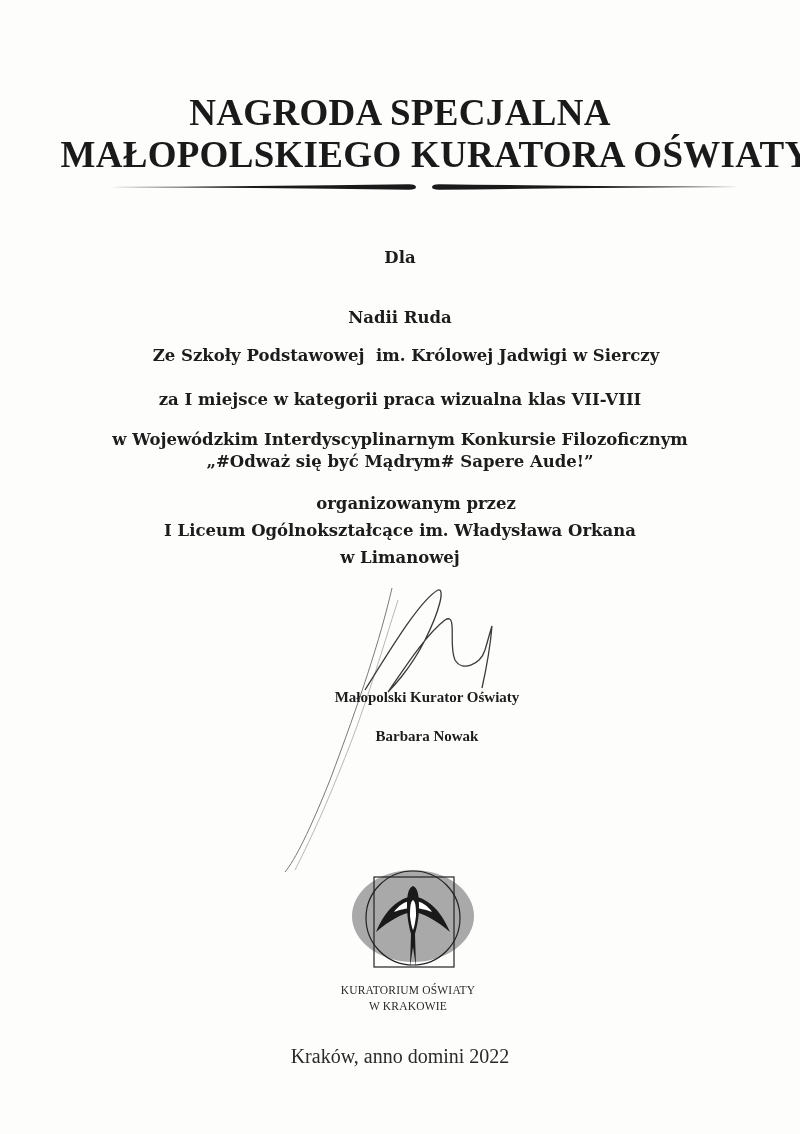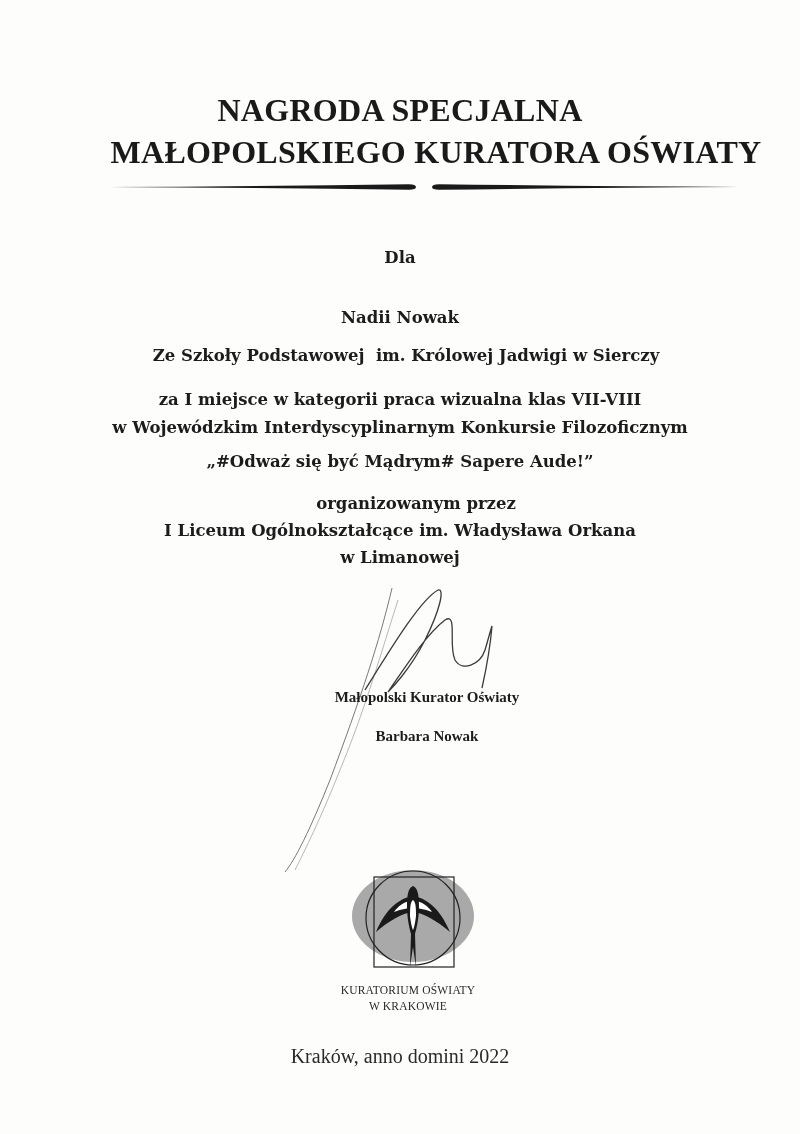--- a/index.html
+++ b/index.html
@@ -21,21 +21,21 @@
       width: 800px;
       height: 1134px;
     }
     .title {
       position: absolute;
       left: 0;
       width: 800px;
       text-align: center;
       font-family: "Liberation Serif", "DejaVu Serif", serif;
       font-weight: bold;
-      font-size: 32px;
+      font-size: 37px;
       letter-spacing: 0.3px;
       color: #1a1a1a;
       line-height: 1;
     }
     .title.l1 { top: 94px; }
     .title.l2 { top: 136px; margin-left: 36px; }
 
     .divider {
       position: absolute;
       top: 182px;
@@ -53,21 +53,21 @@
       font-weight: bold;
       font-size: 16.5px;
       color: #1c1c1c;
       line-height: 1;
       white-space: nowrap;
     }
     .line.dla       { top: 250px; }
     .line.name      { top: 310px; }
     .line.school    { top: 348px; padding-left: 6px; }
     .line.award     { top: 392px; }
-    .line.contest   { top: 420px; }
+    .line.contest   { top: 432px; }
     .line.motto     { top: 454px; }
     .line.org1      { top: 496px; padding-left: 16px; }
     .line.org2      { top: 523px; }
     .line.org3      { top: 550px; }
 
     .sig-line {
       position: absolute;
       left: 0;
       width: 800px;
       text-align: center;
@@ -130,21 +130,21 @@
 
   <div class="title l1">NAGRODA SPECJALNA</div>
   <div class="title l2">MAŁOPOLSKIEGO KURATORA OŚWIATY</div>
 
   <svg class="divider" viewBox="0 0 640 10" preserveAspectRatio="none">
     <path d="M4 5 Q 150 4.2 305 2.2 Q 312 2.4 312 5 Q 312 7.6 305 7.8 Q 150 5.8 4 5 Z" fill="#1a1a1a"></path>
     <path d="M636 5 Q 490 4.2 335 2.2 Q 328 2.4 328 5 Q 328 7.6 335 7.8 Q 490 5.8 636 5 Z" fill="#1a1a1a"></path>
   </svg>
 
   <div class="line dla">Dla</div>
-  <div class="line name">Nadii Nowak</div>
+  <div class="line name">Nadii Ruda</div>
   <div class="line school" style="white-space:pre;">Ze Szkoły Podstawowej  im. Królowej Jadwigi w Sierczy</div>
   <div class="line award">za I miejsce w kategorii praca wizualna klas VII-VIII</div>
   <div class="line contest">w Wojewódzkim Interdyscyplinarnym Konkursie Filozoficznym</div>
   <div class="line motto">„#Odważ się być Mądrym# Sapere Aude!”</div>
   <div class="line org1">organizowanym przez</div>
   <div class="line org2">I Liceum Ogólnokształcące im. Władysława Orkana</div>
   <div class="line org3">w Limanowej</div>
 
   <svg class="signature" viewBox="0 0 260 300">
     <path d="M122 8 C 110 60, 90 120, 60 200 C 40 250, 25 280, 15 292" fill="none" stroke="#6a6a6a" stroke-width="0.9"></path>

